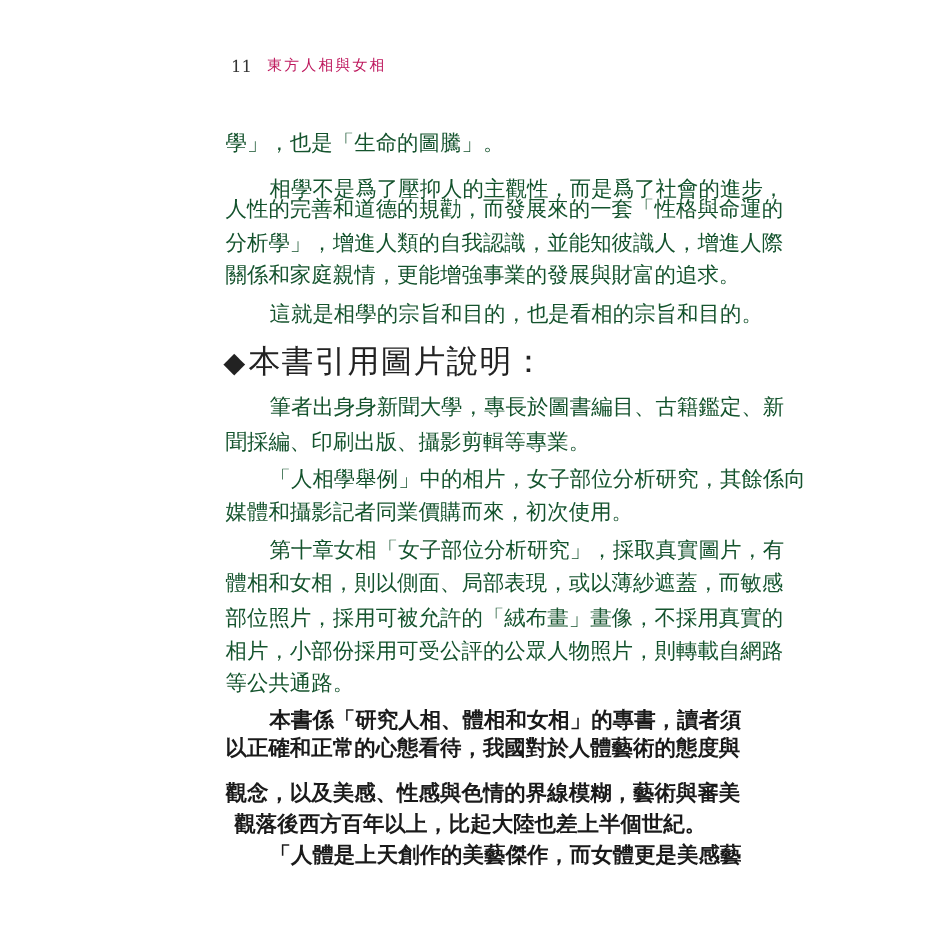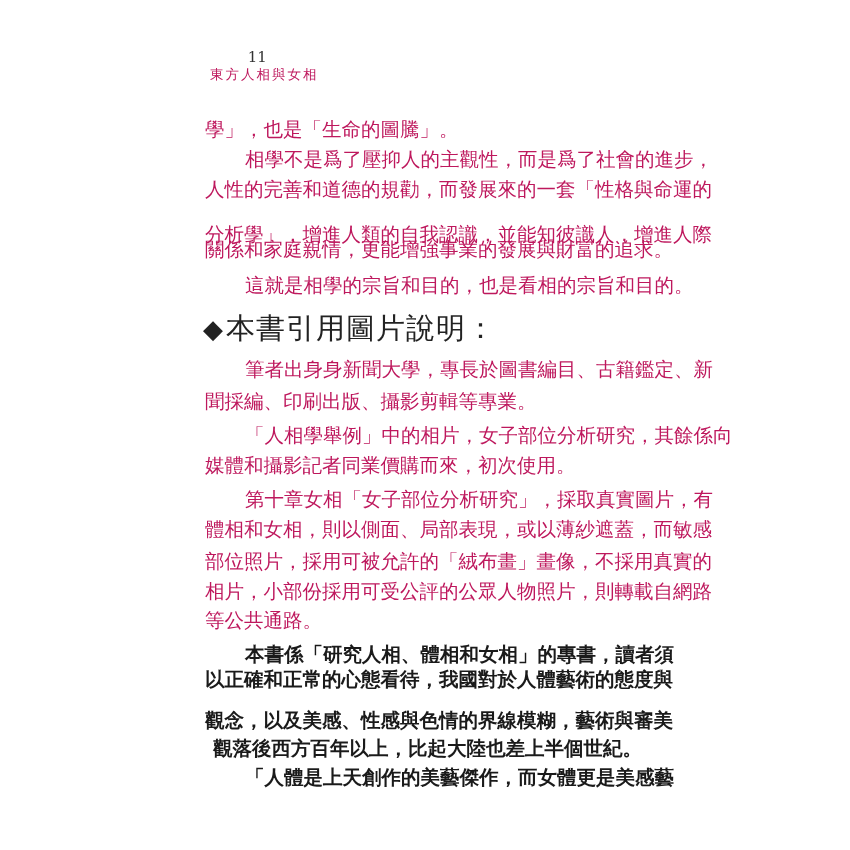--- a/index.html
+++ b/index.html
@@ -1,42 +1,42 @@
 <!DOCTYPE html>
 <html><head>
 <meta charset="utf-8">
 <style>
   html, body { margin:0; padding:0; background:#ffffff; }
   body { width:850px; height:850px; position:relative; overflow:hidden;
          font-family:"DejaVu Sans", sans-serif; color:#3a3a3a; }
-  .header { position:absolute; top:48px; left:210px; height:24px; display:flex; align-items:center;flex-direction:column; }
+  .header { position:absolute; top:48px; left:210px; height:24px; display:flex; align-items:center; }
   .page-num { font-family:"DejaVu Serif", serif; font-size:15px; color:#333; width:33px; }
   .running-title { font-family:"DejaVu Serif", serif; font-size:13.5px; color:#be185d; letter-spacing:2px; }
-  .line { position:absolute; left:205px; width:445px; font-size:19.5px; line-height:24px; white-space:nowrap; color:#be185d; }
+  .line { position:absolute; left:205px; width:445px; font-size:19.5px; line-height:24px; white-space:nowrap; color:#14532d; }
   .line.indent { padding-left:40px; width:405px; }
   .line.justify { text-align:justify; text-align-last:justify; }
   .heading { position:absolute; left:203px; top:309px; font-size:29px; font-weight:normal; color:#222; white-space:nowrap; letter-spacing:1px; }
   .heading .diamond { font-size:26px; margin-right:2px; }
   .bold { font-weight:bold; color:#1a1a1a;text-align:center; }
 </style>
 </head>
 <body>
 
 <div>
 
   <div class="header">
     <span class="page-num">11</span>
     <span class="running-title">東方人相與女相</span>
   </div>
 
   <div class="line" style="top:118px">學」，也是「生命的圖騰」。</div>
 
-  <div class="line indent justify" style="top:148px">相學不是爲了壓抑人的主觀性，而是爲了社會的進步，</div>
+  <div class="line indent justify" style="top:160px">相學不是爲了壓抑人的主觀性，而是爲了社會的進步，</div>
   <div class="line justify" style="top:178px">人性的完善和道德的規勸，而發展來的一套「性格與命運的</div>
-  <div class="line justify" style="top:223px">分析學」，增進人類的自我認識，並能知彼識人，增進人際</div>
+  <div class="line justify" style="top:209px">分析學」，增進人類的自我認識，並能知彼識人，增進人際</div>
   <div class="line" style="top:238px">關係和家庭親情，更能增強事業的發展與財富的追求。</div>
 
   <div class="line indent" style="top:274px">這就是相學的宗旨和目的，也是看相的宗旨和目的。</div>
 
   <div class="heading">
     <span class="diamond">◆</span><span>本書引用圖片說明：</span>
   </div>
 
   <div class="line indent justify" style="top:358px">筆者出身身新聞大學，專長於圖書編目、古籍鑑定、新</div>
   <div class="line" style="top:390px">聞採編、印刷出版、攝影剪輯等專業。</div>

